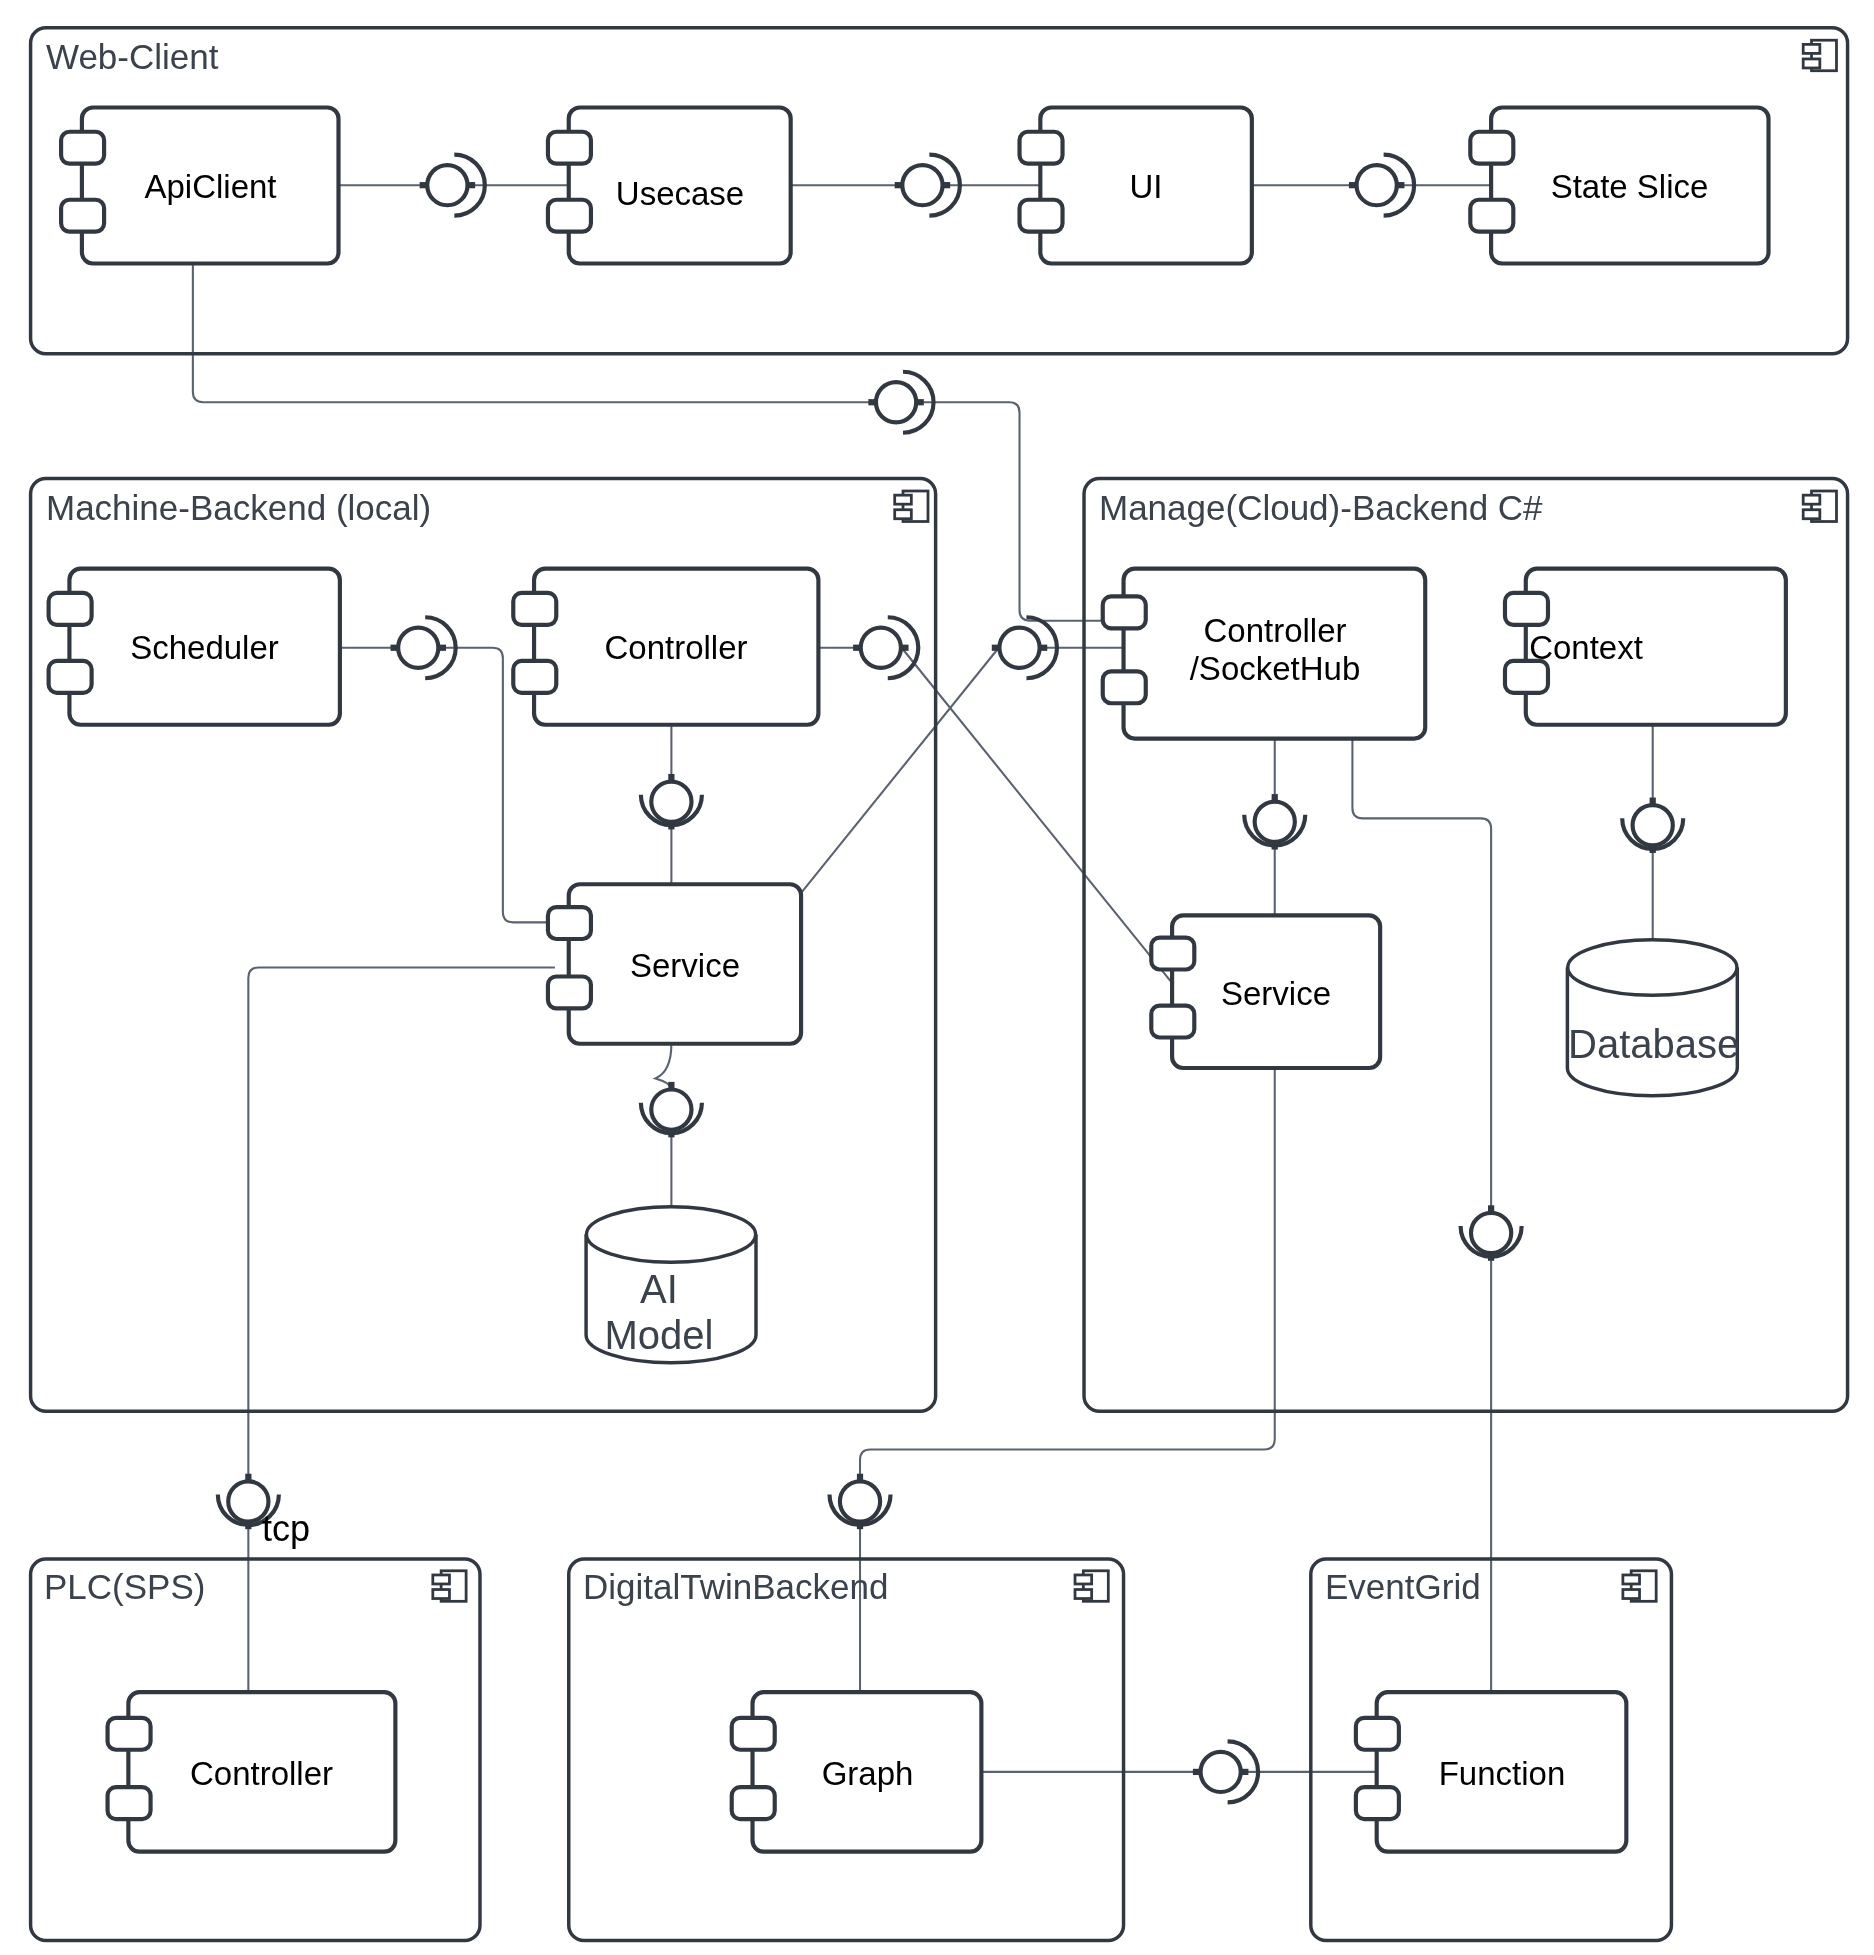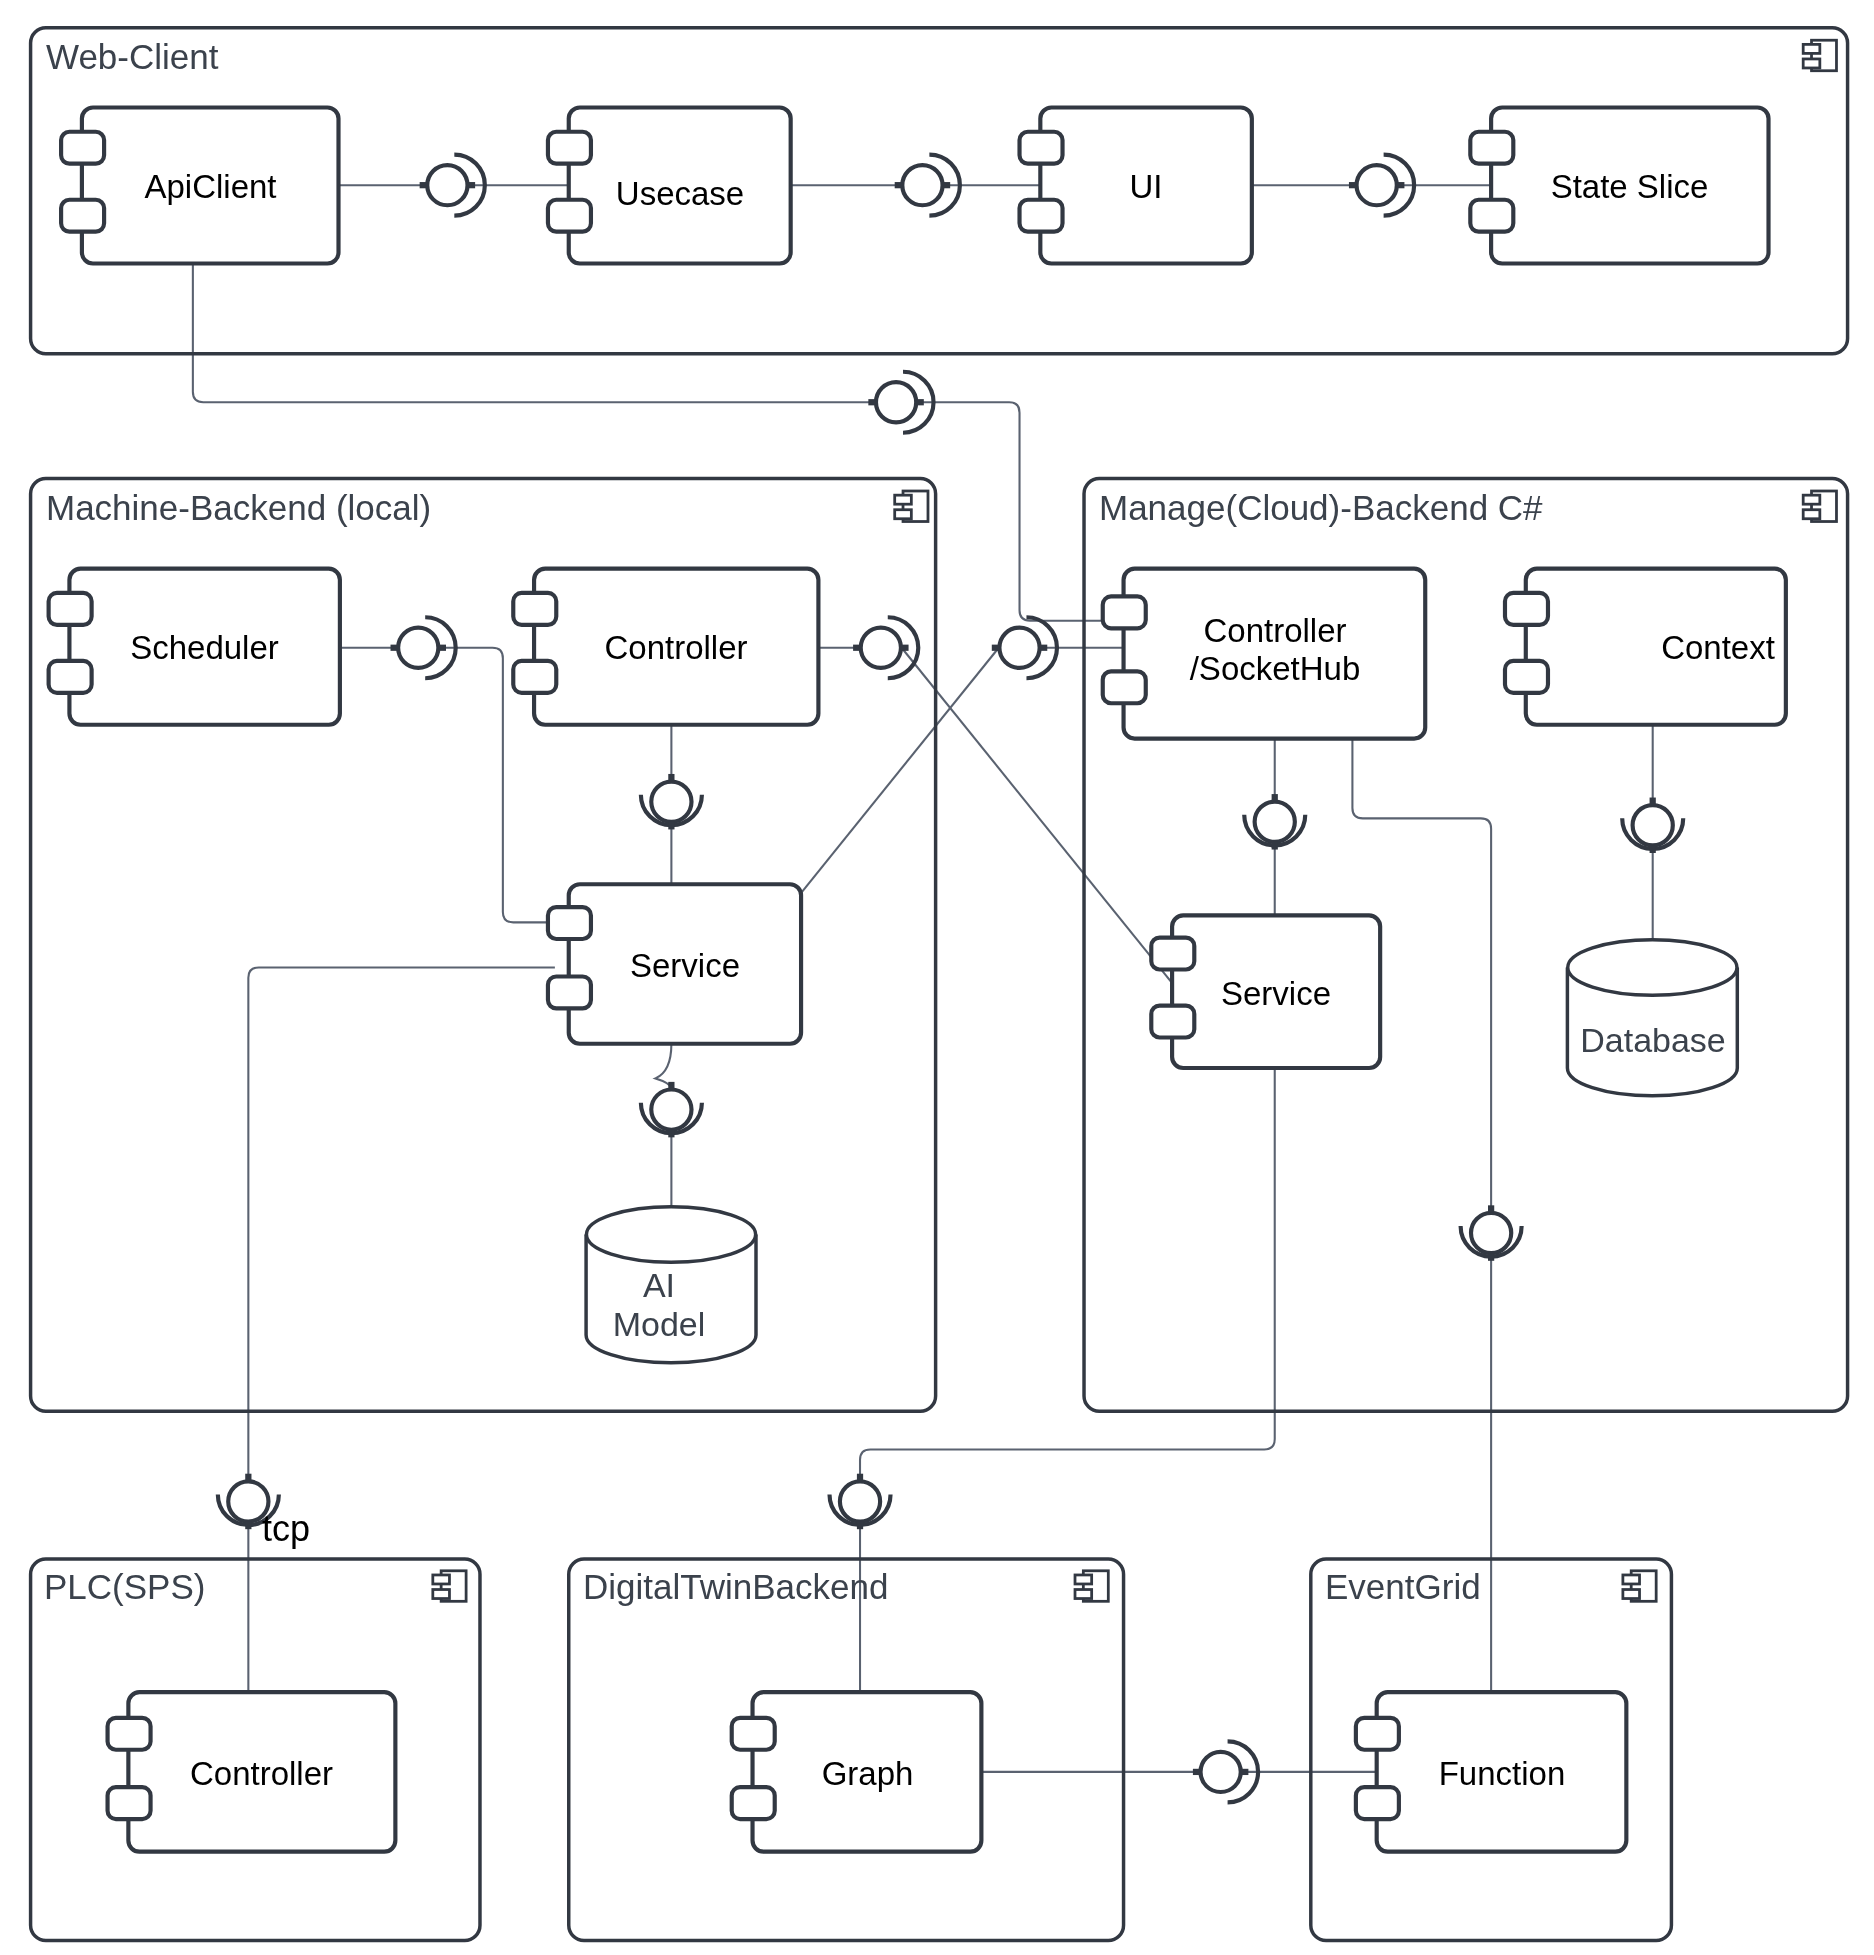--- a/index.html
+++ b/index.html
@@ -8,21 +8,21 @@
   svg.layer{position:absolute;left:0;top:0;width:1874px;height:1955px;}
   .pkg-title{
     position:absolute;color:#3b424c;font-size:35px;font-family:"Liberation Sans",sans-serif;
     white-space:nowrap;line-height:1;
   }
   .comp-label{
     position:absolute;color:#000;font-size:33px;font-family:"Liberation Sans",sans-serif;
     white-space:pre-line;text-align:center;line-height:1.15;
   }
   .db-label{
-    position:absolute;color:#3b424c;font-size:34px;font-family:"Liberation Sans",sans-serif;
+    position:absolute;color:#3b424c;font-size:40px;font-family:"Liberation Sans",sans-serif;
     white-space:pre-line;text-align:center;line-height:1.15;
   }
   .edge-label{
     position:absolute;color:#000;font-size:36px;font-family:"Liberation Sans",sans-serif;
     white-space:nowrap;line-height:1;
   }
 </style>
 </head>
 <body>
 
@@ -241,21 +241,21 @@
 
   <div class="comp-label" style="left:82px;top:168px;width:257px;">ApiClient</div>
   <div class="comp-label" style="left:569px;top:168px;width:222px;margin-top:7px;">Usecase</div>
   <div class="comp-label" style="left:1040px;top:168px;width:212px;">UI</div>
   <div class="comp-label" style="left:1491px;top:168px;width:277px;">State Slice</div>
   <div class="comp-label" style="left:69px;top:629px;width:271px;">Scheduler</div>
   <div class="comp-label" style="left:534px;top:629px;width:284px;">Controller</div>
   <div class="comp-label" style="left:569px;top:947px;width:232px;">Service</div>
   <div class="comp-label" style="left:1124px;top:612px;width:302px;">Controller
 /SocketHub</div>
-  <div class="comp-label" style="left:1588px;top:629px;width:260px;">Context</div>
+  <div class="comp-label" style="left:1456px;top:629px;width:260px;">Context</div>
   <div class="comp-label" style="left:1172px;top:975px;width:208px;">Service</div>
   <div class="comp-label" style="left:128px;top:1755px;width:267px;">Controller</div>
   <div class="comp-label" style="left:753px;top:1755px;width:229px;">Graph</div>
   <div class="comp-label" style="left:1377px;top:1755px;width:250px;">Function</div>
 
   <div class="db-label" style="left:586px;top:1266px;width:146px;">AI
 Model</div>
   <div class="db-label" style="left:1568px;top:1021px;width:170px;">Database</div>
 
   <div class="edge-label" style="left:262px;top:1511px;">tcp</div>

